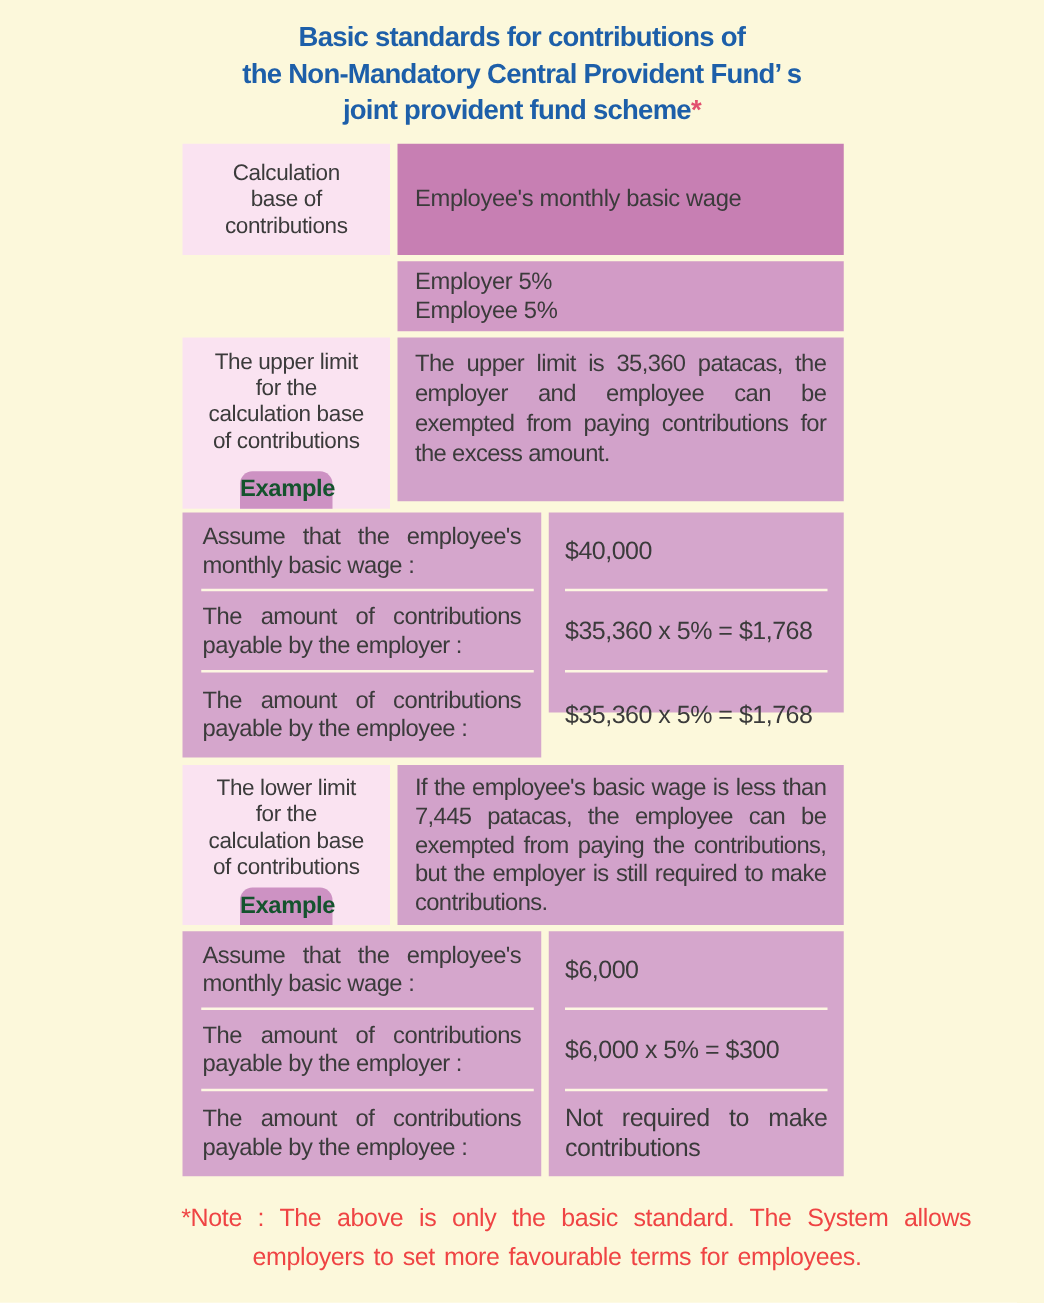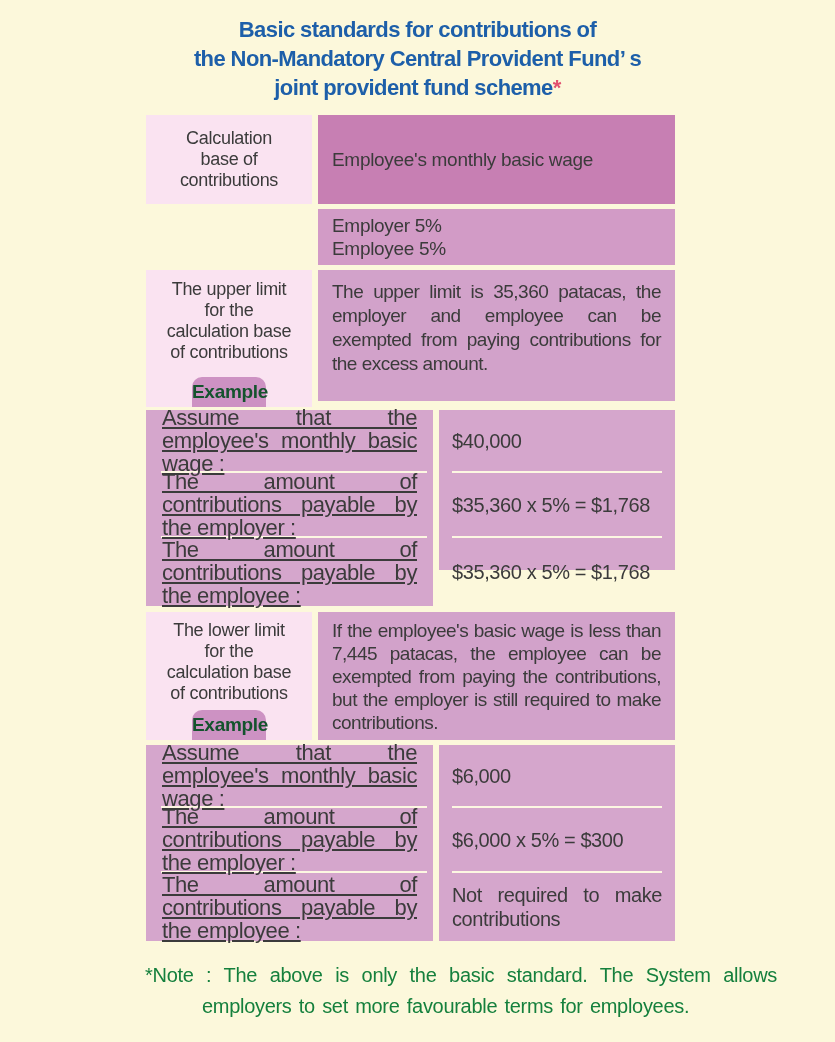--- a/index.html
+++ b/index.html
@@ -55,27 +55,27 @@
   .ex-col { position:absolute; background:#D5A6CC; box-sizing:border-box; }
   .exl1 { left:146px; top:410px; width:287px; height:196px; }
   .exr1 { left:439px; top:410px; width:236px; height:160px; }
   .exl2 { left:146px; top:745px; width:287px; height:196px; }
   .exr2 { left:439px; top:745px; width:236px; height:196px; }
   .ex-row { display:flex; align-items:center; box-sizing:border-box; }
   .eh1 { height:61px; } .eh2 { height:63px; } .eh3 { height:68px; }
   .ex-sep-l { height:2px; background:#FDF7E2; margin:0 6px 0 15px; }
   .ex-sep-r { height:2px; background:#FDF7E2; margin:0 13px; }
   .ex-label { width:100%; padding:0 16px; text-align:justify;
-              font-size:22px; line-height:23px; letter-spacing:-0.4px;text-decoration:underline; }
+              font-size:19px; line-height:23px; letter-spacing:-0.4px; }
   .ex-value { width:100%; padding:0 13px; text-align:justify;
               font-size:20px; line-height:24px; letter-spacing:-0.4px; }
   
   .note {
     position:absolute; left:145px; top:960px; width:575px;
-    color:#15803d; font-size:20px; line-height:31px;
+    color:#ef4444; font-size:20px; line-height:31px;
     letter-spacing:-0.3px; word-spacing:2px;
     text-align:justify; text-indent:-57px; padding-left:57px; box-sizing:content-box;
   }
 </style>
 </head>
 <body>
 
 <div class="canvas">
 
   <div class="title">

